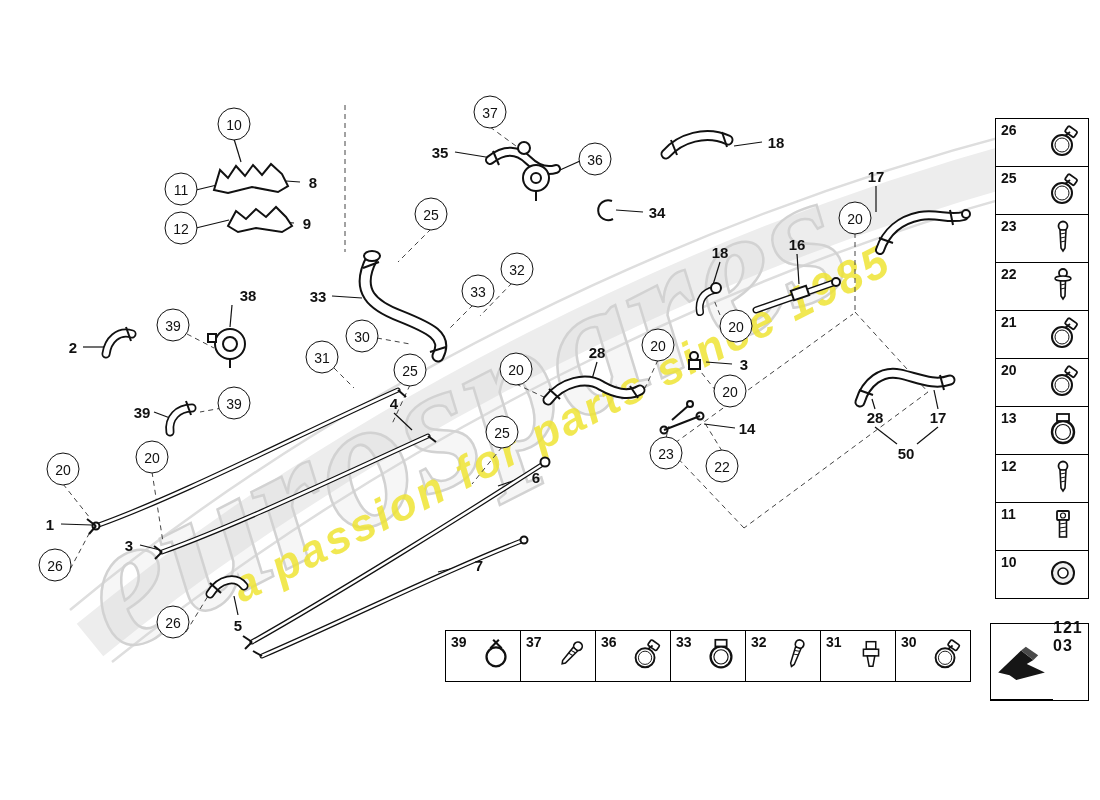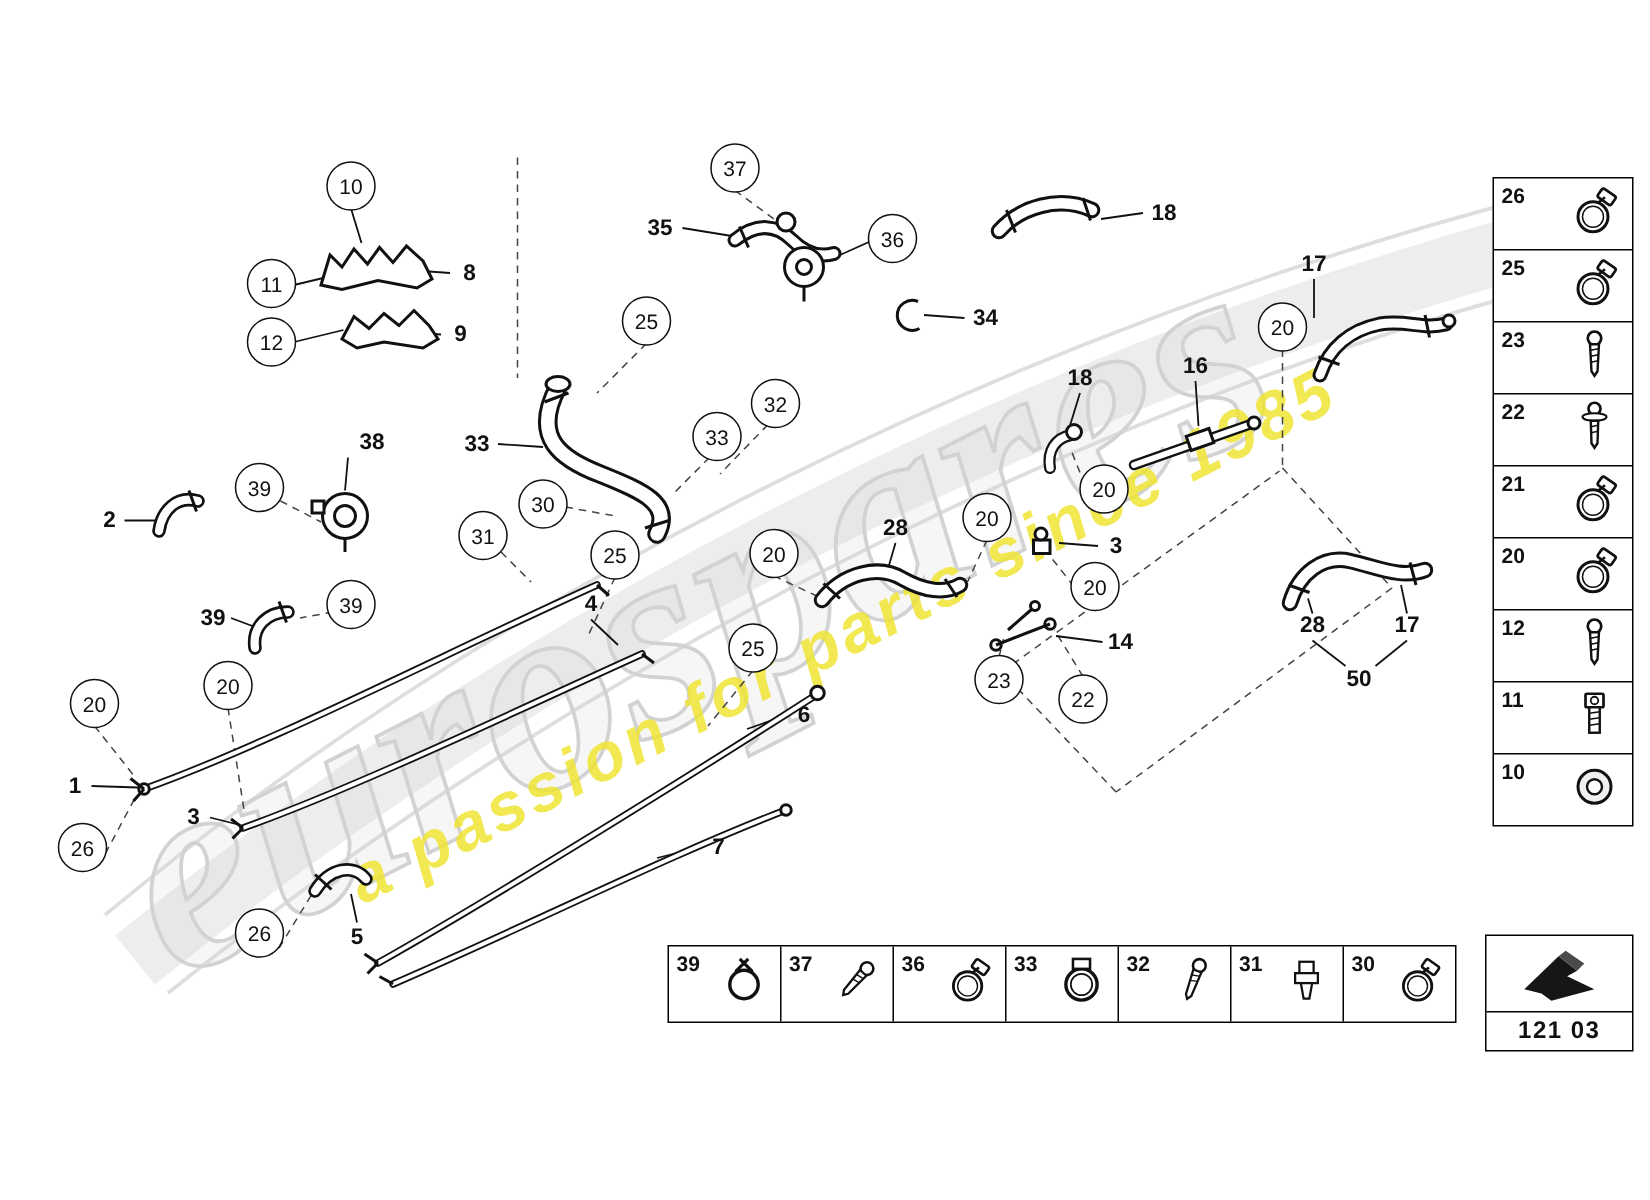--- a/index.html
+++ b/index.html
@@ -26,21 +26,21 @@
               border:1.5px solid #000;z-index:3;}
   .side-cell{position:relative;height:47px;border-bottom:1.5px solid #000;cursor:pointer;}
   .side-cell:last-child{border-bottom:none;}
   .cell-num{position:absolute;left:5px;top:3px;font-size:14px;font-weight:700;}
   .cell-icon{position:absolute;right:6px;top:50%;transform:translateY(-50%);}
   .bottom-panel{position:absolute;left:445px;top:630px;display:flex;background:#fff;
                 border:1.5px solid #000;z-index:3;}
   .bottom-cell{position:relative;width:74px;height:50px;border-right:1.5px solid #000;cursor:pointer;}
   .bottom-cell:last-child{border-right:none;}
   .code-box{position:absolute;left:990px;top:623px;width:97px;height:76px;border:1.5px solid #000;
-            background:#fff;z-index:3;display:flex;flex-direction:column;}
+            background:#fff;z-index:3;display:flex;flex-direction:row;}
   .code-icon{flex:1;display:flex;align-items:center;justify-content:center;border-bottom:1.5px solid #000;}
   .code-text{height:25px;display:flex;align-items:center;justify-content:center;
              font-size:16px;font-weight:700;letter-spacing:1px;}
 </style>
 </head>
 <body>
 
 <div id="stage">
 
   <div class="wm-layer">
@@ -322,20 +322,30 @@
       <span class="cell-icon">
         <svg width="38" height="38" viewBox="0 0 38 38">
             <circle cx="18" cy="23" r="10" fill="none" stroke="#111" stroke-width="2"></circle>
             <circle cx="18" cy="23" r="7" fill="none" stroke="#111" stroke-width="1"></circle>
             <rect x="22" y="6" width="11" height="7" rx="1.5" transform="rotate(35 27 9)" fill="#fff" stroke="#111" stroke-width="1.8"></rect>
             <line x1="21" y1="14" x2="26" y2="10" stroke="#111" stroke-width="1.8"></line>
           </svg>
       </span>
     </div>
     <div class="side-cell">
+      <span class="cell-num">13</span>
+      <span class="cell-icon">
+        <svg width="38" height="38" viewBox="0 0 38 38">
+            <circle cx="19" cy="22" r="11" fill="none" stroke="#111" stroke-width="2.4"></circle>
+            <circle cx="19" cy="22" r="7.5" fill="none" stroke="#111" stroke-width="1.2"></circle>
+            <rect x="13" y="4" width="12" height="7" fill="#fff" stroke="#111" stroke-width="1.8"></rect>
+          </svg>
+      </span>
+    </div>
+    <div class="side-cell">
       <span class="cell-num">12</span>
       <span class="cell-icon">
         <svg width="38" height="38" viewBox="0 0 38 38">
             <circle cx="19" cy="8" r="4.5" fill="#fff" stroke="#111" stroke-width="1.8"></circle>
             <path d="M16,12 L22,12 L21,30 L19,33 L17,30 Z" fill="#fff" stroke="#111" stroke-width="1.6"></path>
             <line x1="16.5" y1="16" x2="21.5" y2="15" stroke="#111" stroke-width="1"></line>
             <line x1="16.6" y1="20" x2="21.4" y2="19" stroke="#111" stroke-width="1"></line>
             <line x1="16.8" y1="24" x2="21.2" y2="23" stroke="#111" stroke-width="1"></line>
           </svg>
       </span>

